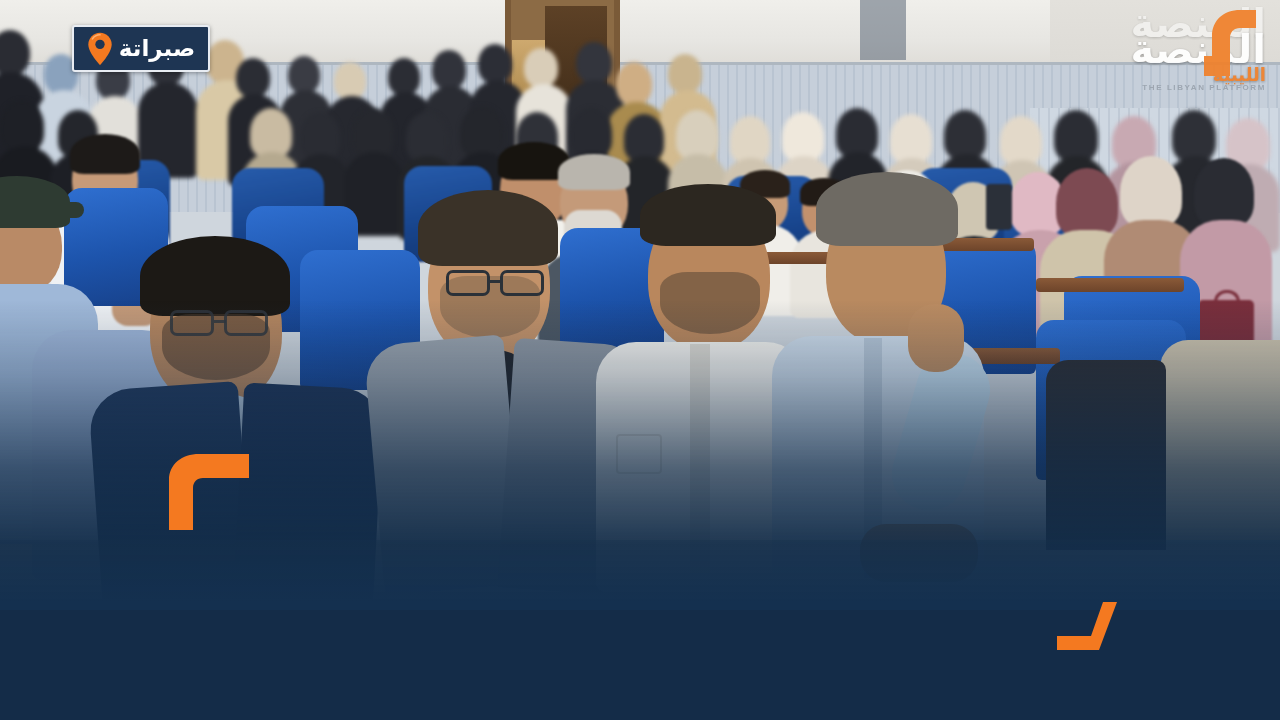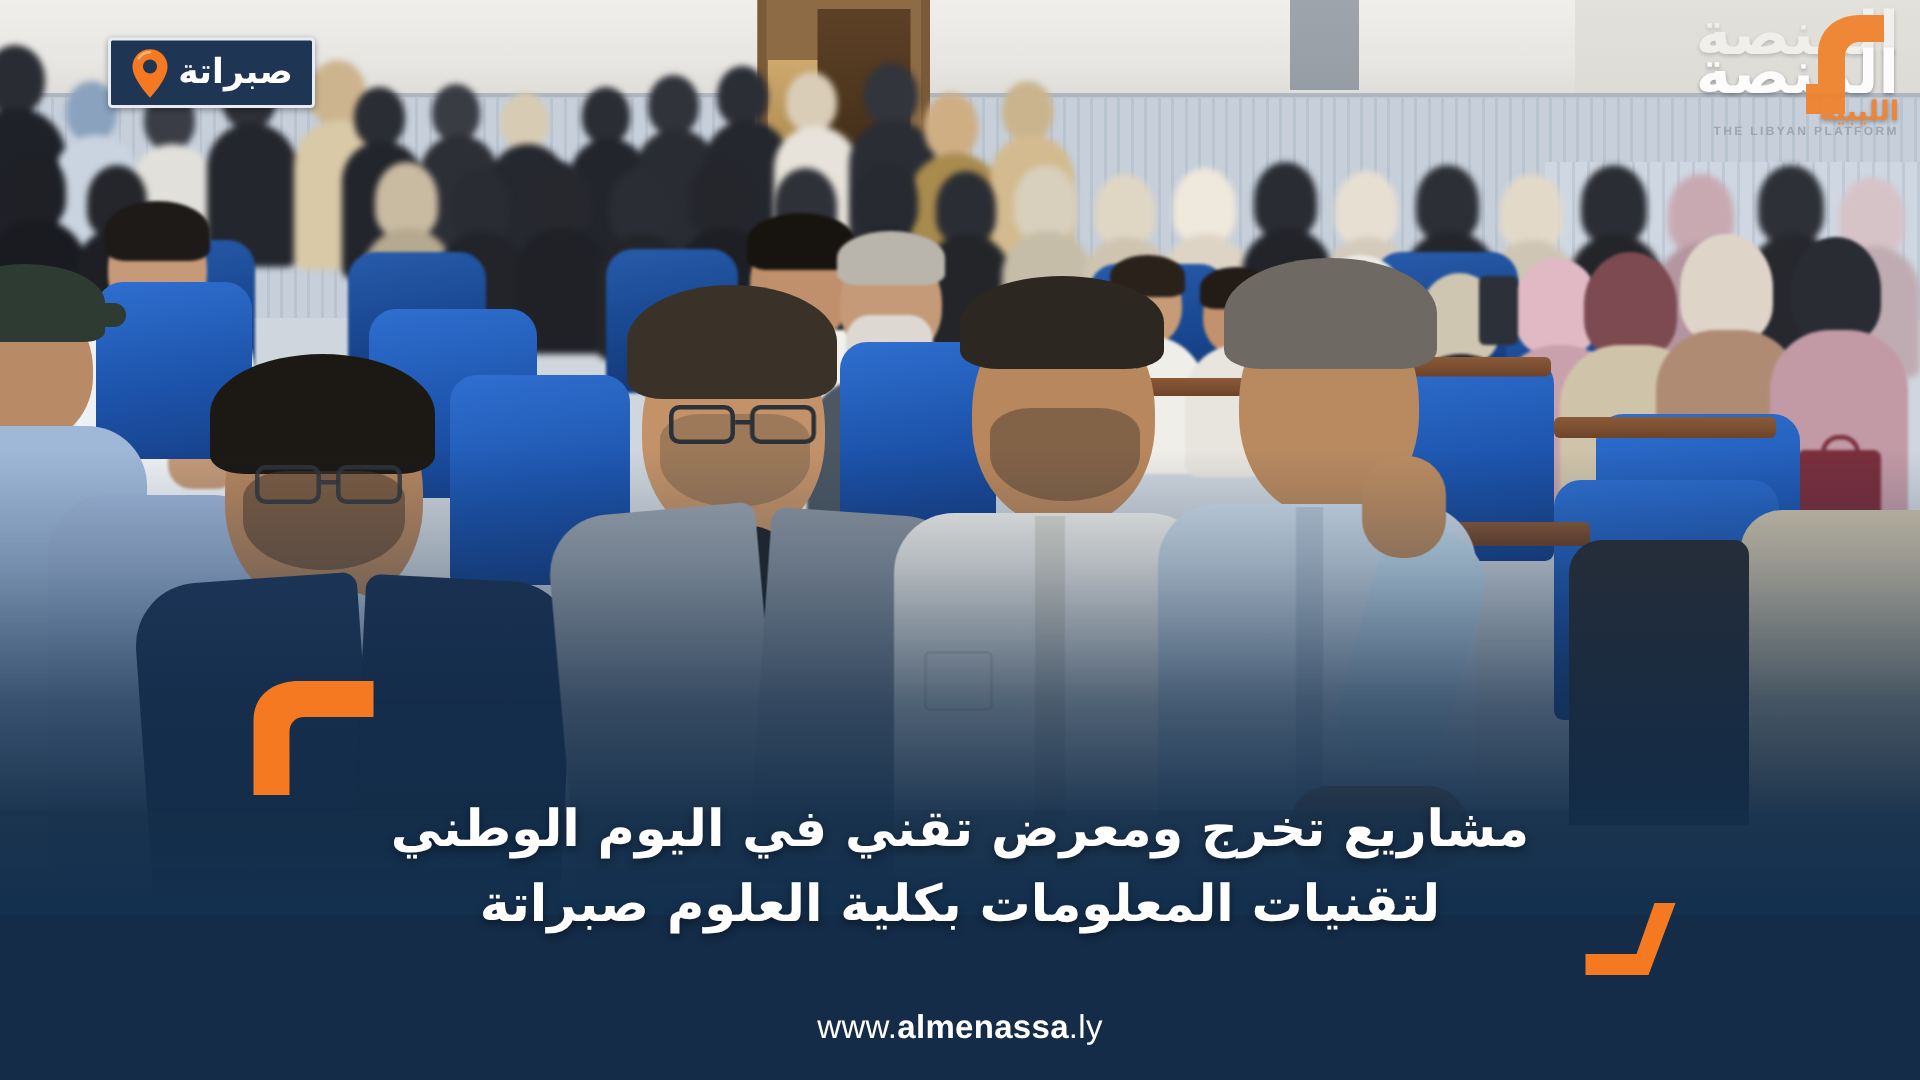--- a/index.html
+++ b/index.html
@@ -549,22 +549,15 @@
     </svg>
   </div>
 
   <svg class="quote-open" viewBox="0 0 88 78">
     <path d="M4 78 V28 C4 12 17 2 34 2 H84 V26 H38 C32 26 28 30 28 36 V78 Z" fill="#f47920"></path>
   </svg>
   <svg class="quote-close" viewBox="0 0 66 52">
     <path d="M62 2 L44 50 H2 V36 H36 L48 2 Z" fill="#f47920"></path>
   </svg>
 
-  <div class="caption-wrap">
-    <div class="caption-line">مشاريع تخرج ومعرض تقني في اليوم الوطني</div>
-    <div class="caption-line">لتقنيات المعلومات بكلية العلوم صبراتة</div>
-  </div>
-
-  <div class="url">
-    <span class="thin">www.</span><b>almenassa</b><span class="thin">.ly</span>
-  </div>
+
 
 </div>
 
 </body></html>

